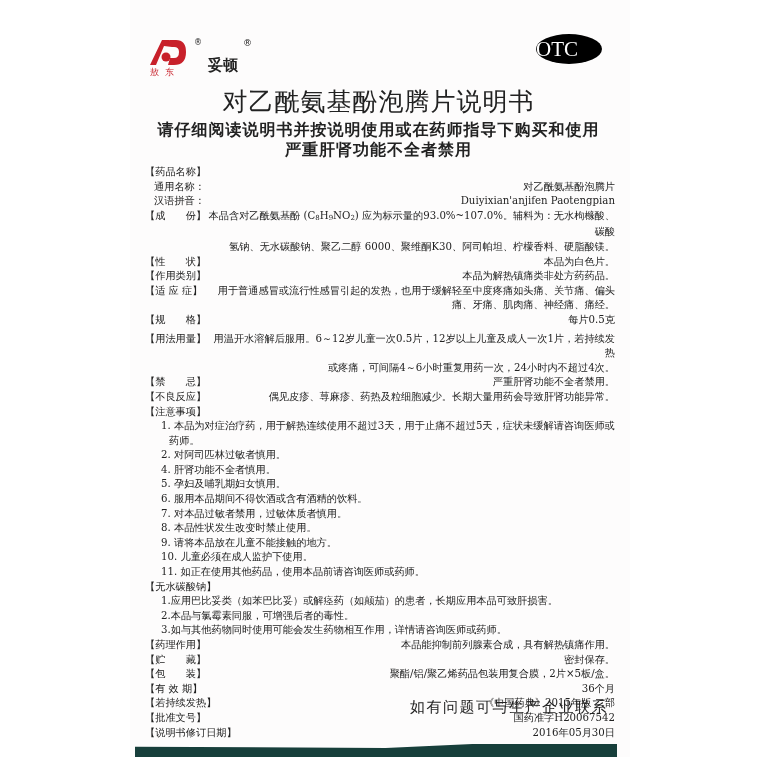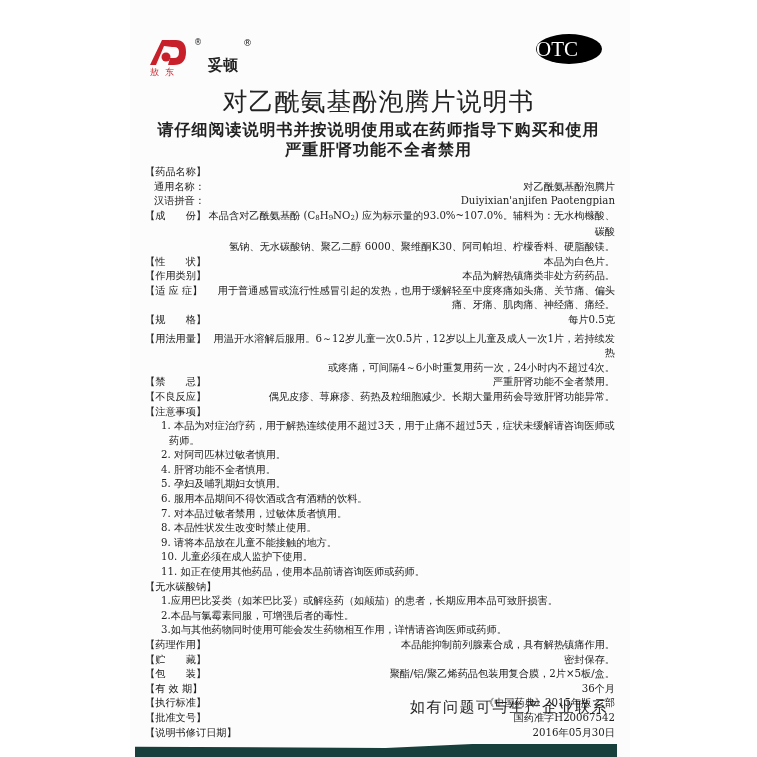--- a/index.html
+++ b/index.html
@@ -150,21 +150,21 @@
   </div>
   <div class="row">
     <span class="lbl">【包　　装】</span>
     <span class="val">聚酯/铝/聚乙烯药品包装用复合膜，2片×5板/盒。</span>
   </div>
   <div class="row">
     <span class="lbl">【有 效 期】</span>
     <span class="val">36个月</span>
   </div>
   <div class="row">
-    <span class="lbl">【执行标准】</span>
+    <span class="lbl">【若持续发热】</span>
     <span class="val">《中国药典》2015年版 二部</span>
   </div>
   <div class="row">
     <span class="lbl">【批准文号】</span>
     <span class="val">国药准字H20067542</span>
   </div>
   <div class="row">
     <span class="lbl">【说明书修订日期】</span>
     <span class="val">2016年05月30日</span>
   </div>

